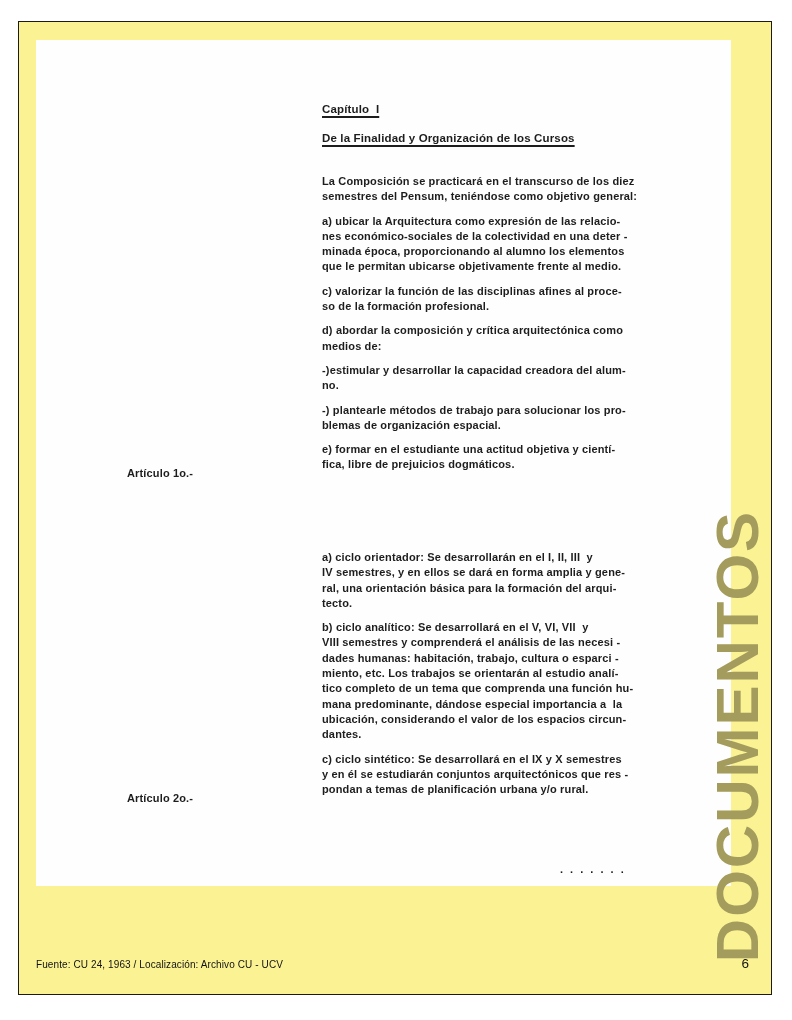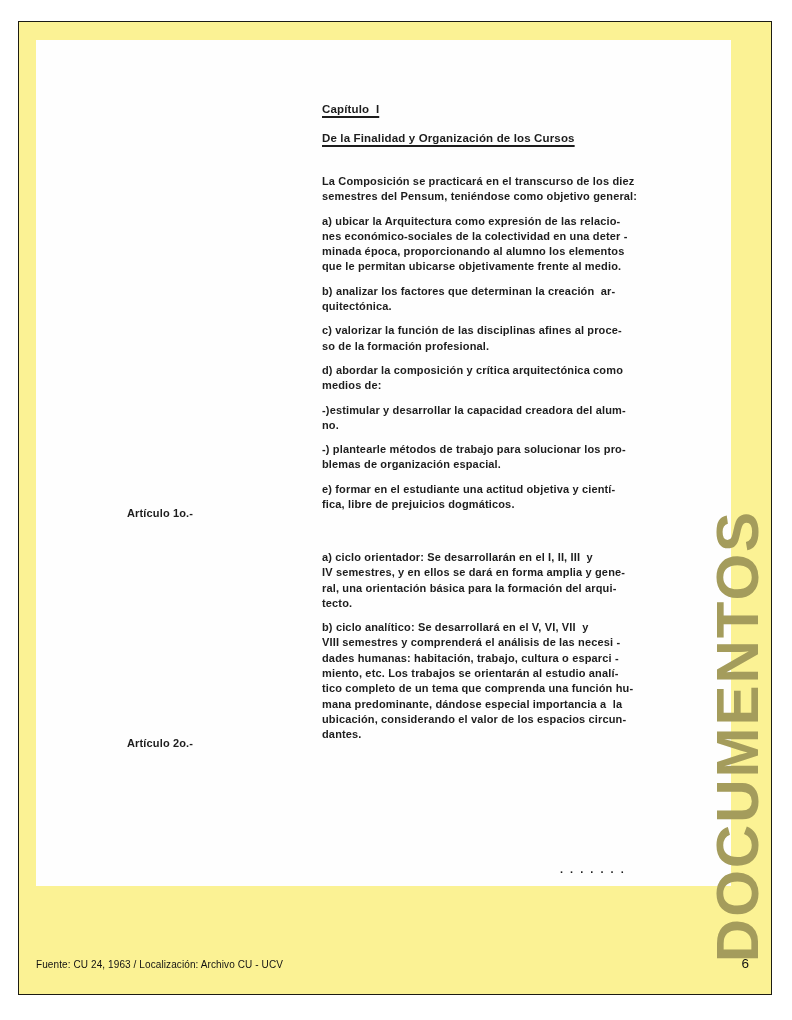--- a/index.html
+++ b/index.html
@@ -128,22 +128,20 @@
 
       <div class="article article-1">
         <div class="tw article-label">Artículo 1o.-</div>
         <div class="article-body">
           <p class="tw">La Composición se practicará en el transcurso de los diez
 semestres del Pensum, teniéndose como objetivo general:</p>
           <p class="tw">a) ubicar la Arquitectura como expresión de las relacio-
 nes económico-sociales de la colectividad en una deter -
 minada época, proporcionando al alumno los elementos
 que le permitan ubicarse objetivamente frente al medio.</p>
-          <p class="tw">b) analizar los factores que determinan la creación  ar-
-quitectónica.</p>
           <p class="tw">c) valorizar la función de las disciplinas afines al proce-
 so de la formación profesional.</p>
           <p class="tw">d) abordar la composición y crítica arquitectónica como
 medios de:</p>
           <p class="tw">-)estimular y desarrollar la capacidad creadora del alum-
 no.</p>
           <p class="tw">-) plantearle métodos de trabajo para solucionar los pro-
 blemas de organización espacial.</p>
           <p class="tw">e) formar en el estudiante una actitud objetiva y cientí-
 fica, libre de prejuicios dogmáticos.</p>
@@ -158,20 +156,23 @@
 ral, una orientación básica para la formación del arqui-
 tecto.</p>
           <p class="tw">b) ciclo analítico: Se desarrollará en el V, VI, VII  y
 VIII semestres y comprenderá el análisis de las necesi -
 dades humanas: habitación, trabajo, cultura o esparci -
 miento, etc. Los trabajos se orientarán al estudio analí-
 tico completo de un tema que comprenda una función hu-
 mana predominante, dándose especial importancia a  la
 ubicación, considerando el valor de los espacios circun-
 dantes.</p>
+          <p class="tw">c) ciclo sintético: Se desarrollará en el IX y X semestres
+y en él se estudiarán conjuntos arquitectónicos que res -
+pondan a temas de planificación urbana y/o rural.</p>
         </div>
       </div>
 
       <div class="tw ellipsis">. . . . . . .</div>
     </div>
 
     <div class="vertical-label">DOCUMENTOS</div>
     <div class="footer-source">Fuente: CU 24, 1963 / Localización: Archivo CU - UCV</div>
     <div class="page-number">6</div>
 

